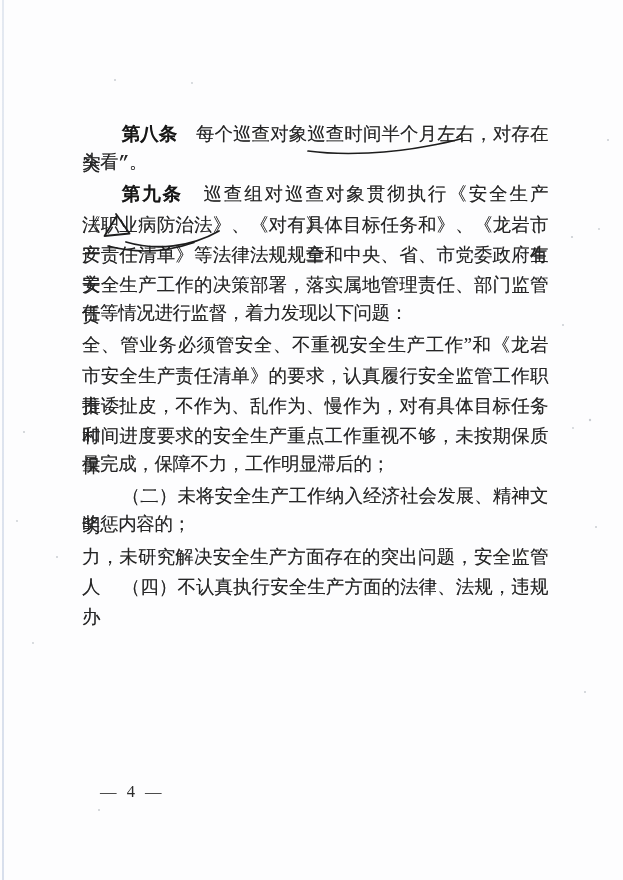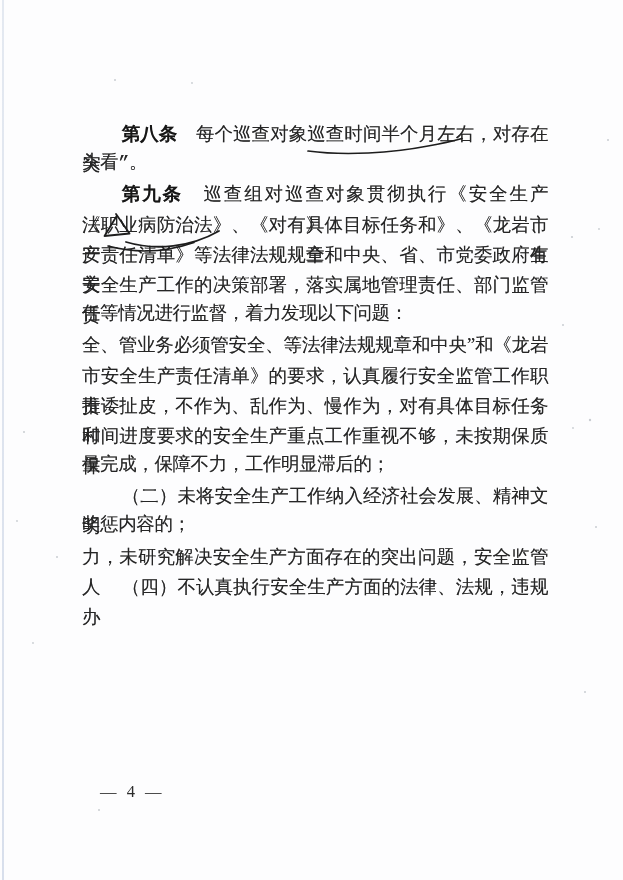--- a/index.html
+++ b/index.html
@@ -59,21 +59,21 @@
   <div class="scan-edge"></div>
 
   <div class="doc-body">
       <div class="line indent"><span class="bold">第八条</span><span>　每个巡查对象巡查时间半个月左右，对存在突</span></div>
       <div class="line last"><span>头看”。</span></div>
       <div class="line indent"><span class="bold">第九条</span><span>　巡查组对巡查对象贯彻执行《安全生产法》、</span></div>
       <div class="line"><span>《职业病防治法》、《对有具体目标任务和》、《龙岩市安全生</span></div>
       <div class="line"><span>产责任清单》等法律法规规章和中央、省、市党委政府有关</span></div>
       <div class="line"><span>安全生产工作的决策部署，落实属地管理责任、部门监管责</span></div>
       <div class="line last"><span>任等情况进行监督，着力发现以下问题：</span></div>
-      <div class="line"><span>全、管业务必须管安全、等法律法规规章和中央”和《龙岩</span></div>
+      <div class="line"><span>全、管业务必须管安全、不重视安全生产工作”和《龙岩</span></div>
       <div class="line"><span>市安全生产责任清单》的要求，认真履行安全监管工作职责，</span></div>
       <div class="line"><span>推诿扯皮，不作为、乱作为、慢作为，对有具体目标任务和</span></div>
       <div class="line"><span>时间进度要求的安全生产重点工作重视不够，未按期保质保</span></div>
       <div class="line last"><span>量完成，保障不力，工作明显滞后的；</span></div>
       <div class="line indent"><span>（二）未将安全生产工作纳入经济社会发展、精神文明</span></div>
       <div class="line last"><span>奖惩内容的；</span></div>
       <div class="line"><span>力，未研究解决安全生产方面存在的突出问题，安全监管人</span></div>
       <div class="line indent"><span>（四）不认真执行安全生产方面的法律、法规，违规办</span></div>
     </div>
 

